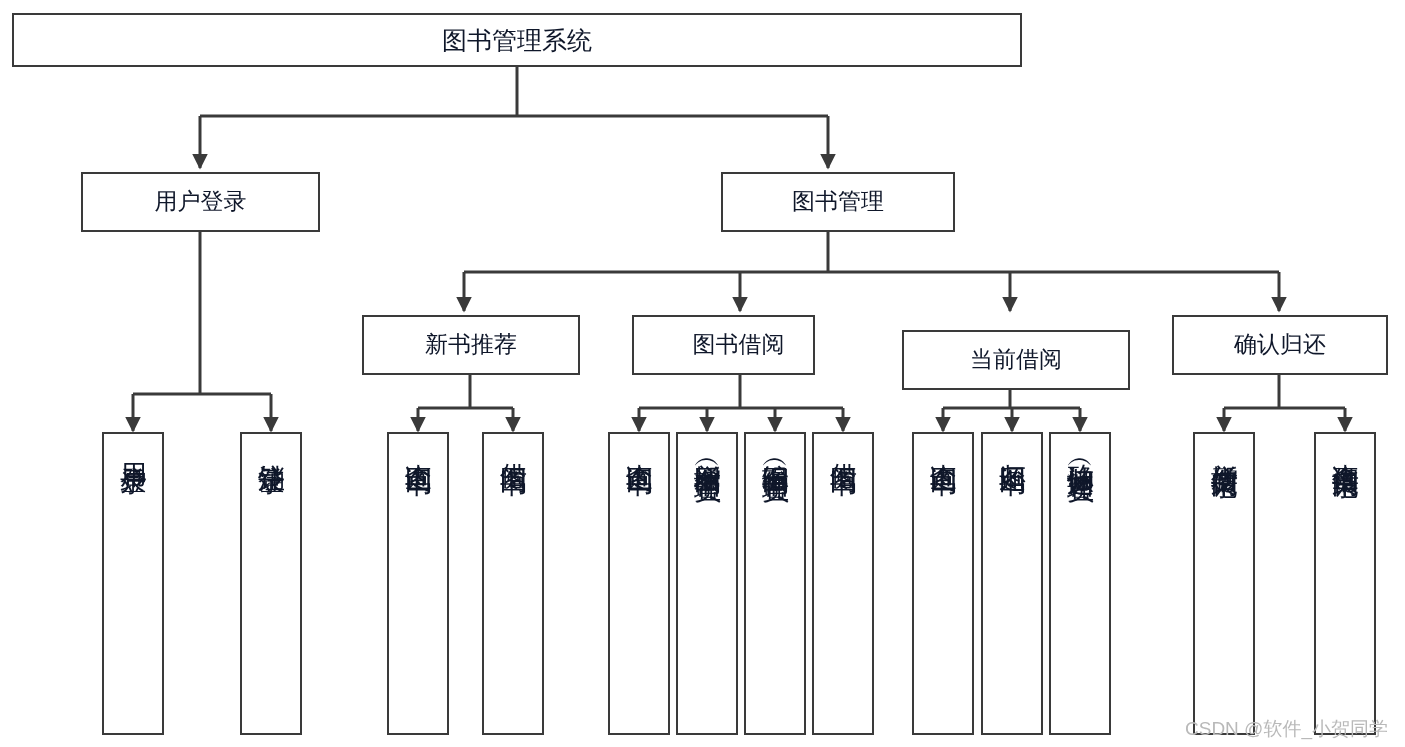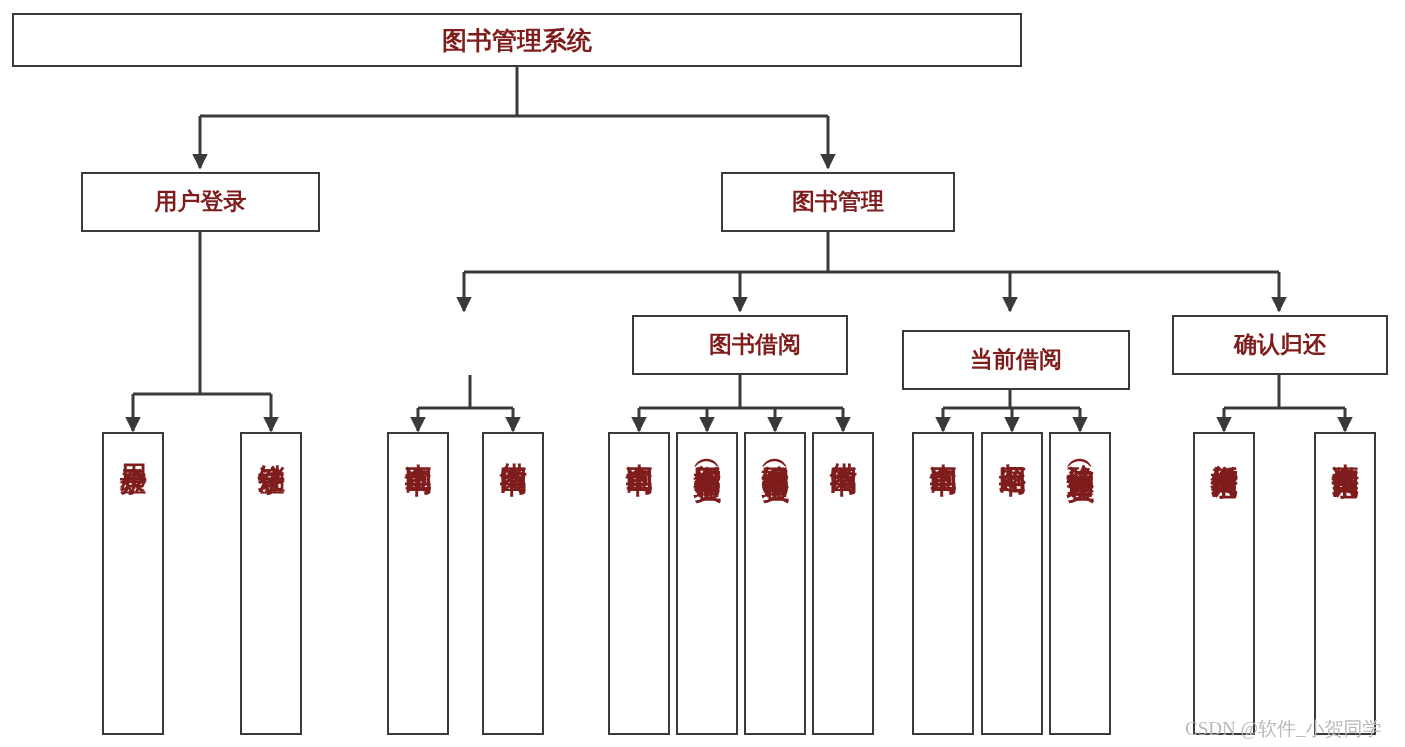--- a/index.html
+++ b/index.html
@@ -30,25 +30,24 @@
     position: absolute;
     box-sizing: border-box;
     background: #ffffff;
     border: 2.5px solid #3a3a3a;
     display: flex;
     align-items: center;
     justify-content: center;
     z-index: 2;
   }
   .node .label {
-    color: #7f1d1d;
+    color: #0f172a;
     text-align: right;
     line-height: 1.12;
     white-space: nowrap;
-    font-weight: bold;
   }
   .node.root .label {
     font-size: 25px;
   }
   .node.level1 .label,
   .node.level2 .label {
     font-size: 23px;
   }
   .node.leaf {
     align-items: flex-start;
@@ -62,21 +61,20 @@
     line-height: 1;
   }
   .watermark {
     position: absolute;
     left: 1185px;
     top: 716px;
     font-size: 19px;
     color: #b9b9b9;
     white-space: nowrap;
     z-index: 5;
-    font-family: Liberation Serif, serif;
   }
 </style>
 </head>
 <body>
 
 <div id="canvas">
 
   <svg id="edges" viewBox="0 0 1405 747" xmlns="http://www.w3.org/2000/svg">
     <defs>
       <marker id="arrow" viewBox="0 0 10 10" refX="9" refY="5" markerWidth="5.2" markerHeight="5.2" orient="auto-start-reverse">
@@ -131,21 +129,24 @@
     <span class="label">图书管理系统</span>
   </div>
 
   <div class="node level1" style="left:81px; top:172px; width:239px; height:60px;">
     <span class="label">用户登录</span>
   </div>
   <div class="node level1" style="left:711px; top:172px; width:234px; height:60px;margin-left:10px;">
     <span class="label">图书管理</span>
   </div>
 
-  <div class="node level2" style="left:632px; top:315px; width:216px; height:60px;padding-left:30px;">
+  <div class="node level2" style="left:362px; top:315px; width:218px; height:60px;">
+    <span class="label">新书推荐</span>
+  </div>
+  <div class="node level2" style="left:632px; top:315px; width:183px; height:60px;padding-left:30px;">
     <span class="label">图书借阅</span>
   </div>
   <div class="node level2" style="left:902px; top:330px; width:228px; height:60px;">
     <span class="label">当前借阅</span>
   </div>
   <div class="node level2" style="left:1172px; top:315px; width:216px; height:60px;">
     <span class="label">确认归还</span>
   </div>
 
   <div class="node leaf" style="left:102px; top:432px; width:62px; height:303px;">

